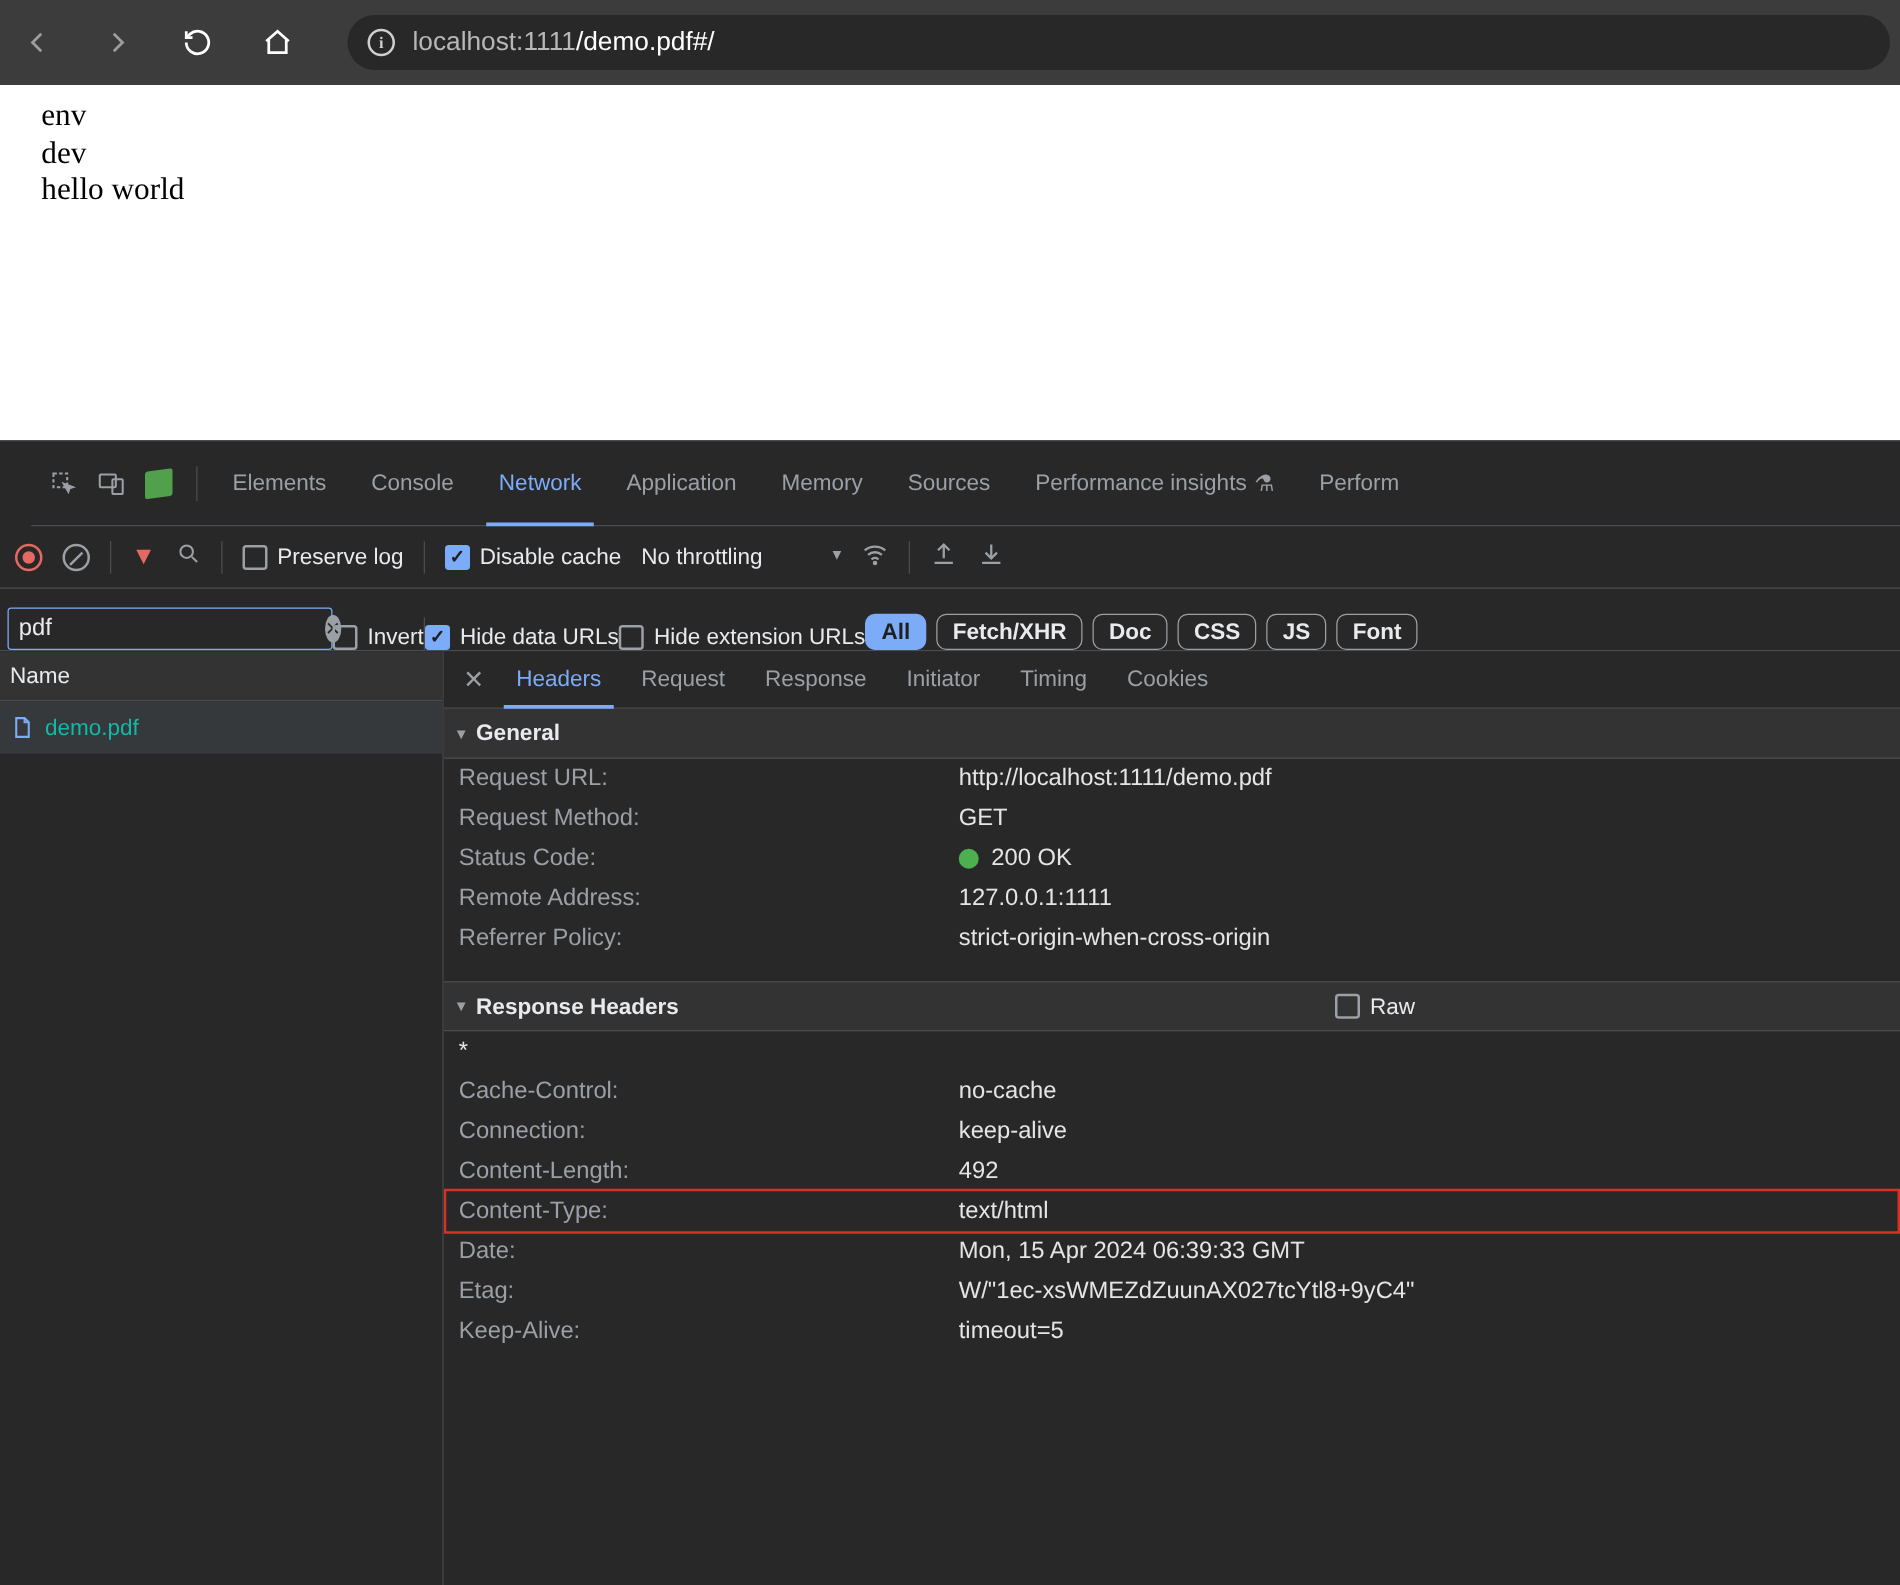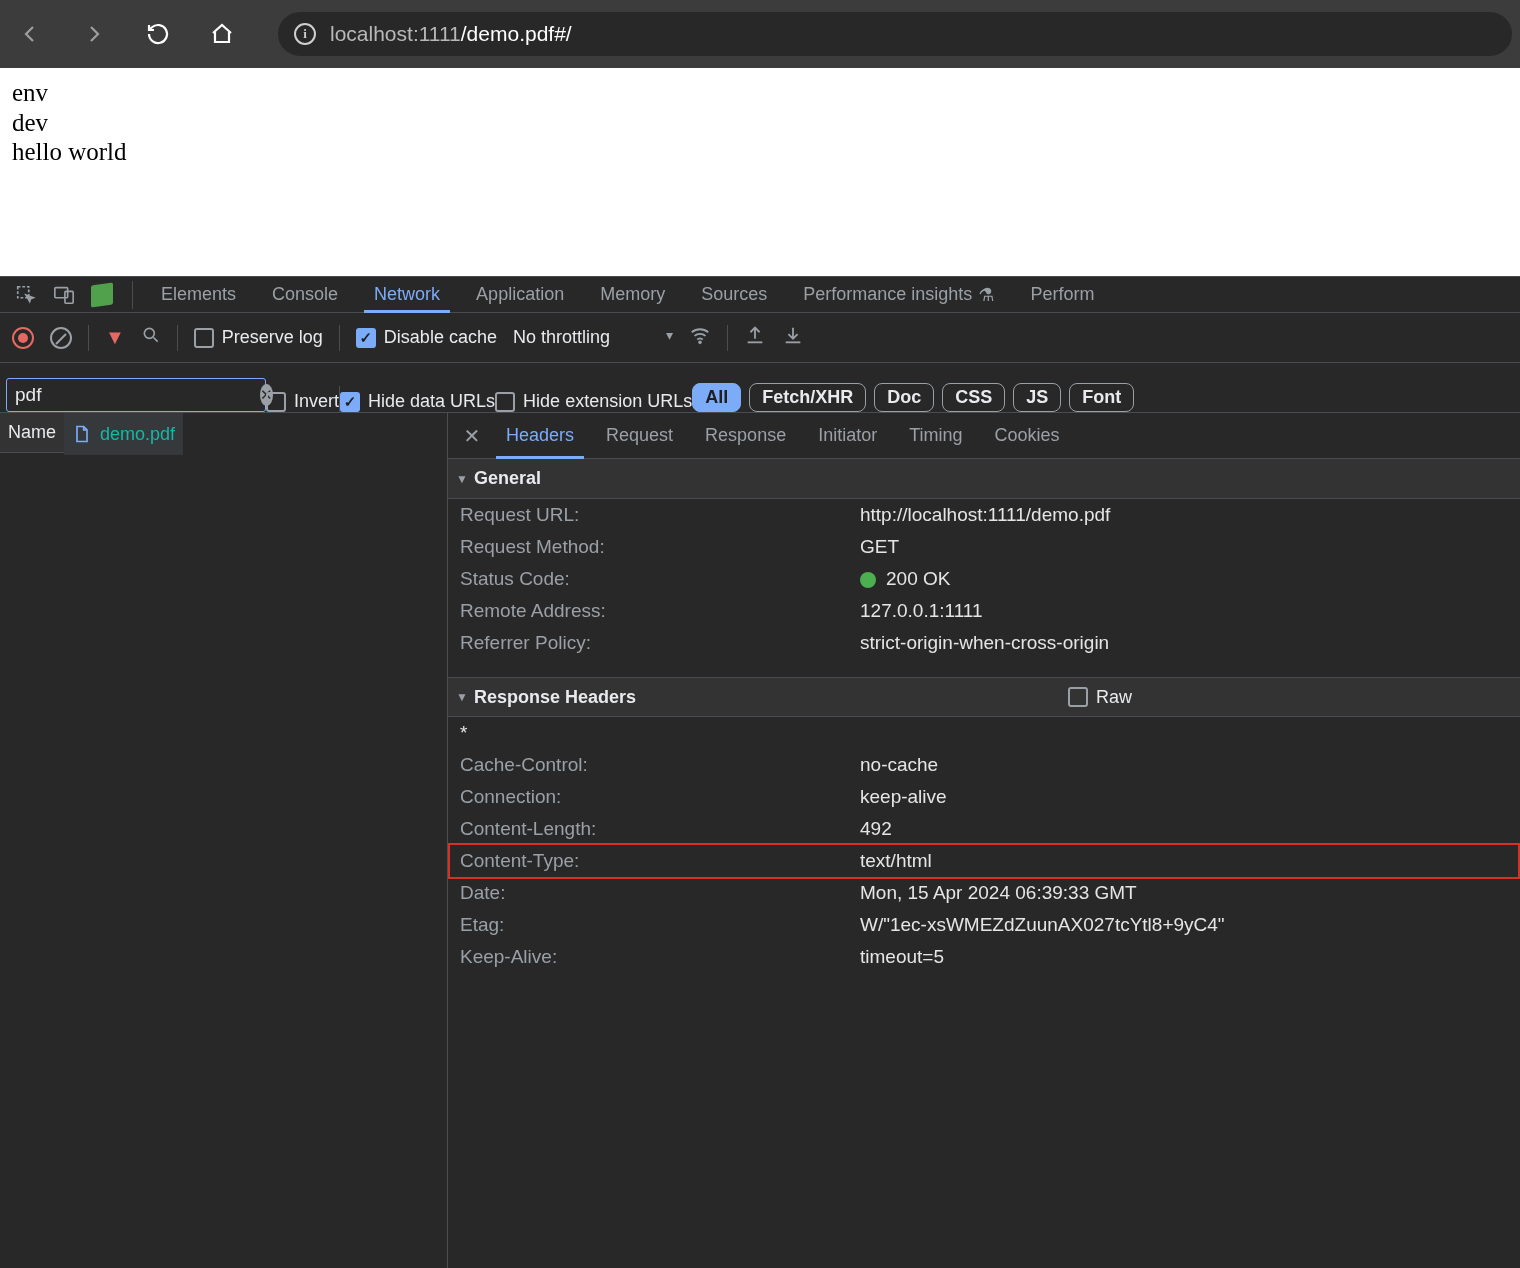--- a/index.html
+++ b/index.html
@@ -63,43 +63,45 @@
   .url-text .path { color: #ffffff; }
 
   
   .page-content {
     padding: 10px 12px;
     background: #ffffff;
     font-family: "Times New Roman", Times, serif;
     font-size: 25px;
     line-height: 1.18;
     color: #000;
-    height: 208px;
+    height: 284px;
+    margin-left: 21px;
   }
 
   
   .devtools {
     flex: 1;
     background: #282828;
     color: #e8eaed;
     display: flex;
     flex-direction: column;
     border-top: 1px solid #494c50;
     font-size: 18px;
     overflow: hidden;
   }
 
   
   .dt-tabs {
-    height: 36px;
+    height: 68px;
     display: flex;
     align-items: center;
     border-bottom: 1px solid #494c50;
     padding: 0 6px;
     gap: 0;
+    margin-left: 25px;
   }
   .dt-tabs .left-icons { display: flex; align-items: center; gap: 10px; padding: 0 6px; }
   .dt-tabs .left-icons .ic { width: 28px; height: 28px; display:flex; align-items:center; justify-content:center; color:#9aa0a6; cursor:pointer; }
   .dt-tabs .left-icons .ic svg { width:22px; height:22px; }
   .dt-tabs .left-icons .green-cube { width:22px; height:22px; background:#51a14c; transform:skewY(-8deg); border-radius:2px; }
   .dt-tabs .divider { width:1px; height:28px; background:#494c50; margin:0 10px; }
   .dt-tab {
     padding: 0 18px;
     height: 100%;
     display: flex;
@@ -171,21 +173,21 @@
     width:22px;height:22px;border-radius:50%;background:#9aa0a6;color:#282828;display:flex;align-items:center;justify-content:center;font-size:15px;cursor:pointer;
   }
   .pill {
     padding:3px 12px;border:1px solid #9aa0a6;border-radius:8px;color:#e8eaed;cursor:pointer;font-size:18px;font-weight:600;
     white-space:nowrap;
   }
   .pill.active-pill { background:#7cacf8;border-color:#7cacf8;color:#1f1f1f;}
 
   
   .net-main { flex:1; display:flex; overflow:hidden; }
-  .req-list { width:448px; border-right:1px solid #494c50; background:#282828; display:flex; }
+  .req-list { width:355px; border-right:1px solid #494c50; background:#282828; display:flex; flex-direction:column;}
   .req-list .col-head {
     height:40px; border-bottom:1px solid #494c50; display:flex;align-items:center; padding:0 8px;color:#e8eaed;font-weight:500;background:#333;
   }
   .req-row {
     height:42px; display:flex; align-items:center; padding:0 8px; gap:8px; background:#36393c; color:#14b8a6; cursor:pointer;
   }
   .file-ic { width:20px; height:20px; color:#7cacf8; }
 
   .detail { flex:1; display:flex; flex-direction:column; overflow:hidden; background:#282828;}
   .detail-tabs {

